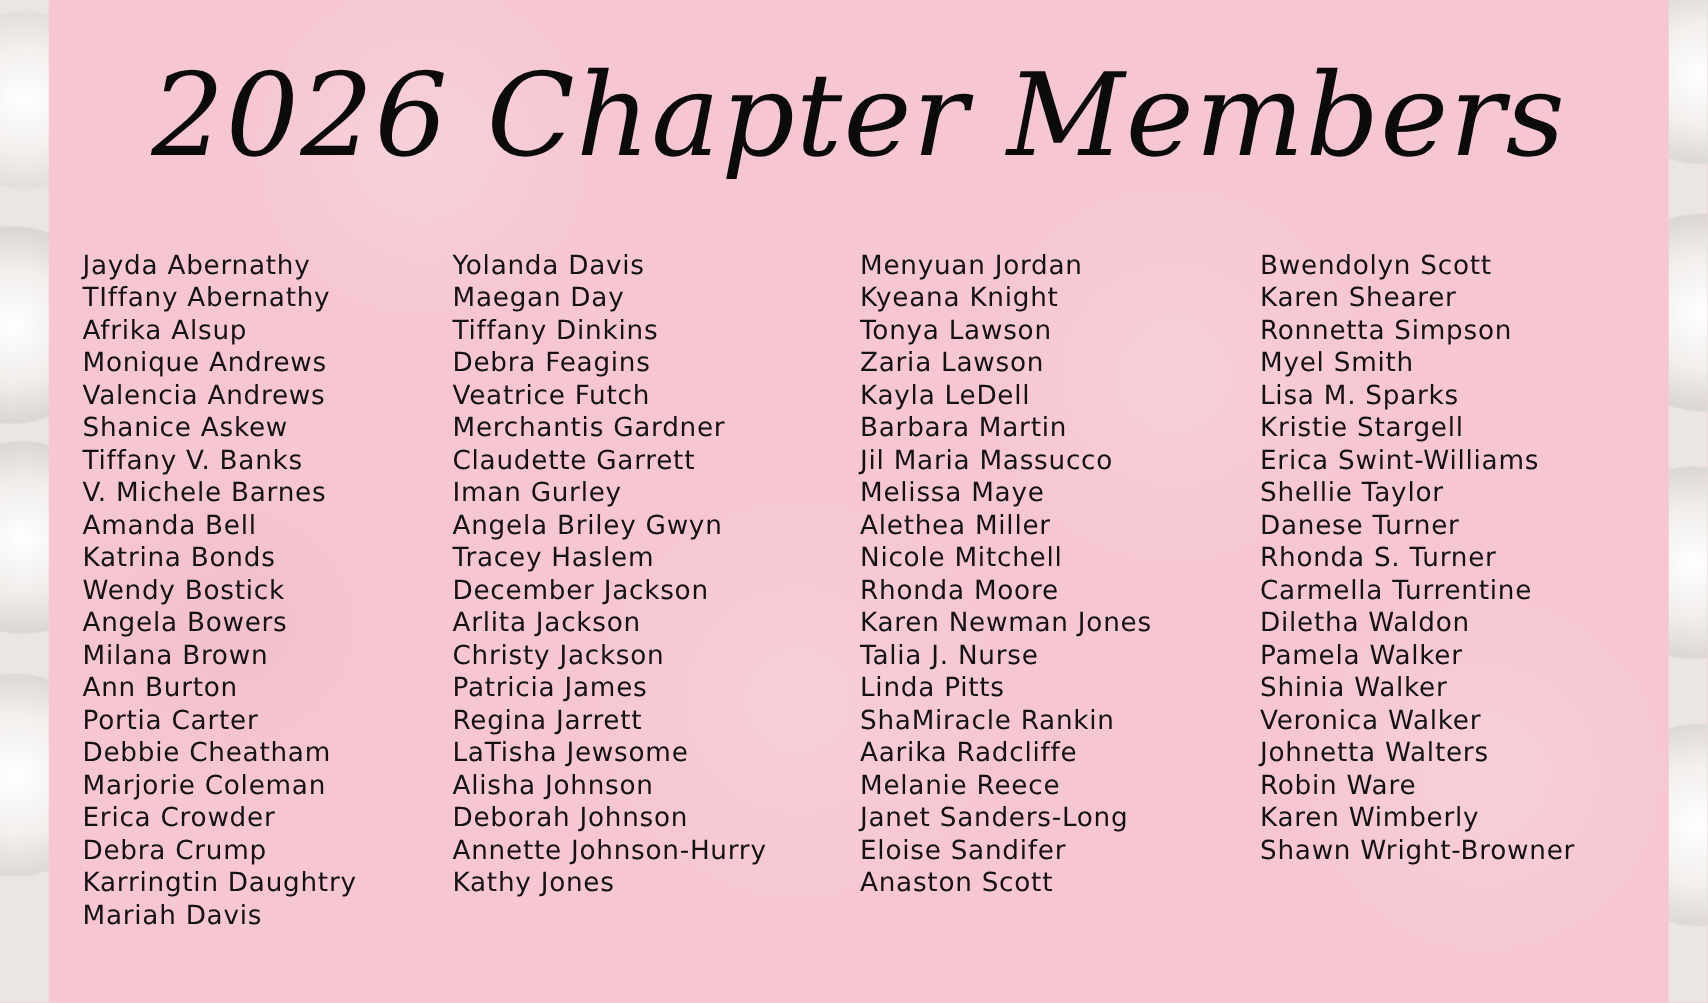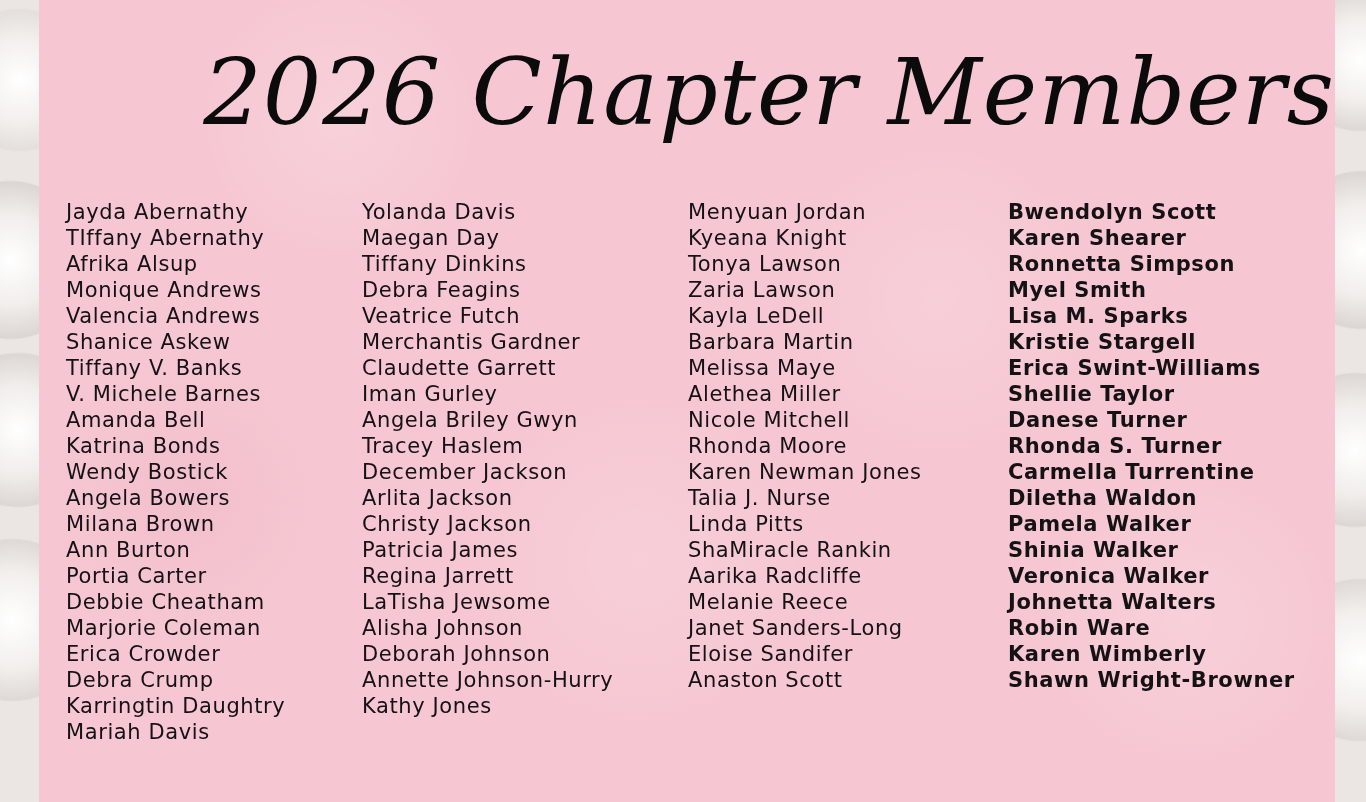--- a/index.html
+++ b/index.html
@@ -34,21 +34,21 @@
         radial-gradient(circle at 600px 560px, rgba(255,255,255,0.14) 0, rgba(255,255,255,0) 170px),
         radial-gradient(circle at 1150px 620px, rgba(255,255,255,0.16) 0, rgba(255,255,255,0) 150px),
         radial-gradient(circle at 150px 500px, rgba(230,170,185,0.25) 0, rgba(230,170,185,0) 150px),
         #f6c7d2;
     }
     .title {
       position: absolute;
       left: 0;
       top: 28px;
       width: 1296px;
-      text-align: right;
+      text-align: center;
       font-family: "DejaVu Serif", serif;
       font-style: italic;
       font-size: 92px;
       line-height: 130px;
       color: #0b0b0b;
       letter-spacing: 1px;
       white-space: nowrap;
     }
     .columns {
       position: absolute;
@@ -69,21 +69,21 @@
       font-size: 21px;
       line-height: 26px;
       height: 26px;
       color: #141214;
       white-space: nowrap;
       letter-spacing: 0.6px;
     }
     .col-1 { left: 27px; }
     .col-2 { left: 323px; }
     .col-3 { left: 649px; }
-    .col-4 { left: 969px; font-weight: bold; }
+    .col-4 { left: 969px; }
   </style>
 </head>
 <body>
 
 <div class="pearl-background"></div>
 
 <div class="panel">
   <h1 class="title" style="margin:0;font-weight:normal;">2026 Chapter Members</h1>
 
   <div class="columns">
@@ -134,20 +134,21 @@
       <li>Kathy Jones</li>
     </ul>
 
     <ul class="column col-3">
       <li>Menyuan Jordan</li>
       <li>Kyeana Knight</li>
       <li>Tonya Lawson</li>
       <li>Zaria Lawson</li>
       <li>Kayla LeDell</li>
       <li>Barbara Martin</li>
+      <li>Jil Maria Massucco</li>
       <li>Melissa Maye</li>
       <li>Alethea Miller</li>
       <li>Nicole Mitchell</li>
       <li>Rhonda Moore</li>
       <li>Karen Newman Jones</li>
       <li>Talia J. Nurse</li>
       <li>Linda Pitts</li>
       <li>ShaMiracle Rankin</li>
       <li>Aarika Radcliffe</li>
       <li>Melanie Reece</li>

